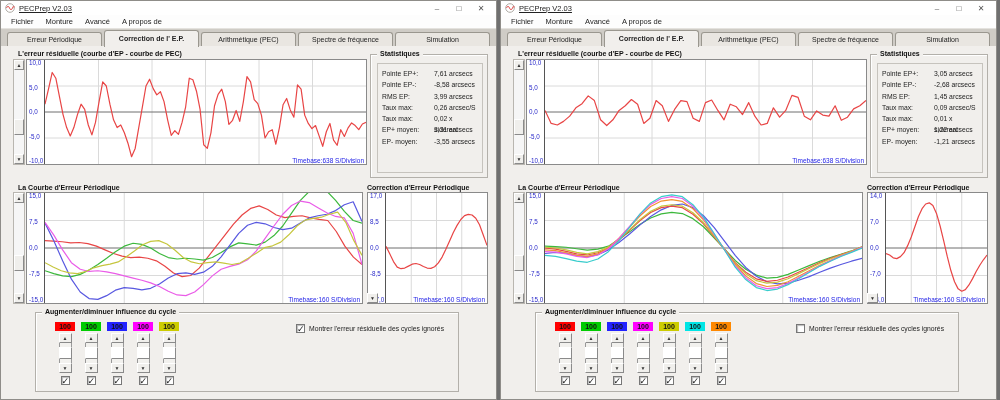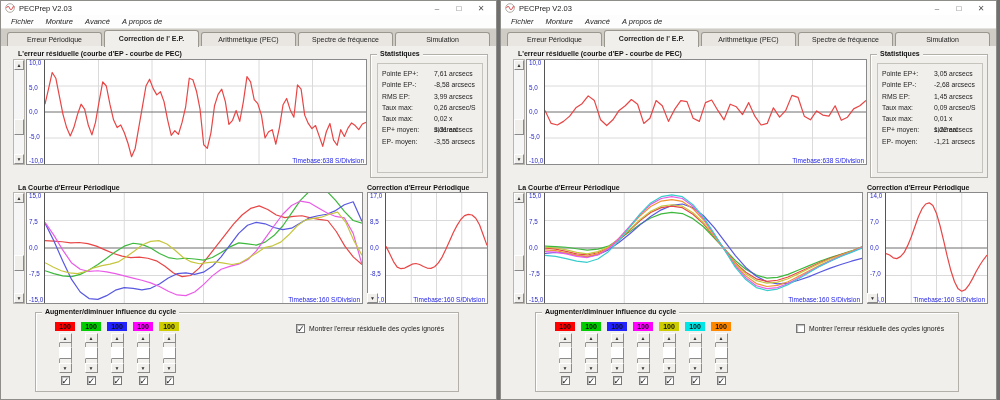--- a/index.html
+++ b/index.html
@@ -6,25 +6,25 @@
   body{width:1000px;height:400px;overflow:hidden;background:#6f6f6f;
        font-family:"Liberation Sans","DejaVu Sans",sans-serif;
        -webkit-user-select:none;user-select:none;}
   .win{position:absolute;top:0;width:497px;height:400px;background:#f1efec;
        border:1px solid #8f8d89;box-sizing:border-box;overflow:hidden;}
   .win.left{left:0;} .win.right{left:500px;}
 
   
   .titlebar{height:14px;background:#ffffff;display:flex;align-items:center;padding:0 4px;font-size:7.5px;color:#222;}
   .appicon{width:10px;height:10px;margin-right:4px;flex:0 0 auto;}
-  .titletext{flex:1;}
+  .titletext{flex:1;text-decoration:underline;}
   .wctrls{display:flex;gap:0;}
   .wbtn{width:22px;text-align:center;font-size:8px;color:#555;line-height:13px;cursor:default;}
   .menubar{height:13px;background:#fdfdfd;border-bottom:1px solid #e4e2de;display:flex;align-items:center;padding:0 4px;font-size:7.5px;color:#1d1d1d;}
-  .menubar span{padding:0 6px;font-style:italic;}
+  .menubar span{padding:0 6px;}
   .tabstrip{height:18px;background:#cfccc6;display:flex;align-items:flex-end;padding:0 5px;border-bottom:1px solid #a5a29c;}
   .tab{flex:1;height:14px;line-height:14px;text-align:center;font-size:7px;color:#222;
        background:#e9e6e1;border:1px solid #9a978f;border-bottom:none;
        border-radius:3px 3px 0 0;margin:0 1px;white-space:nowrap;overflow:hidden;}
   .tab.active{background:#f1efec;font-weight:bold;height:16px;line-height:16px;position:relative;z-index:2;}
   .client{position:absolute;top:45px;left:0;right:0;bottom:0;background:#f1efec;}
 
   
   .chart-label{position:absolute;font-size:7px;font-weight:bold;color:#111;white-space:nowrap;}
   .chartbox{position:absolute;background:#fff;border:1px solid #8a8a8a;display:flex;box-sizing:border-box;}

